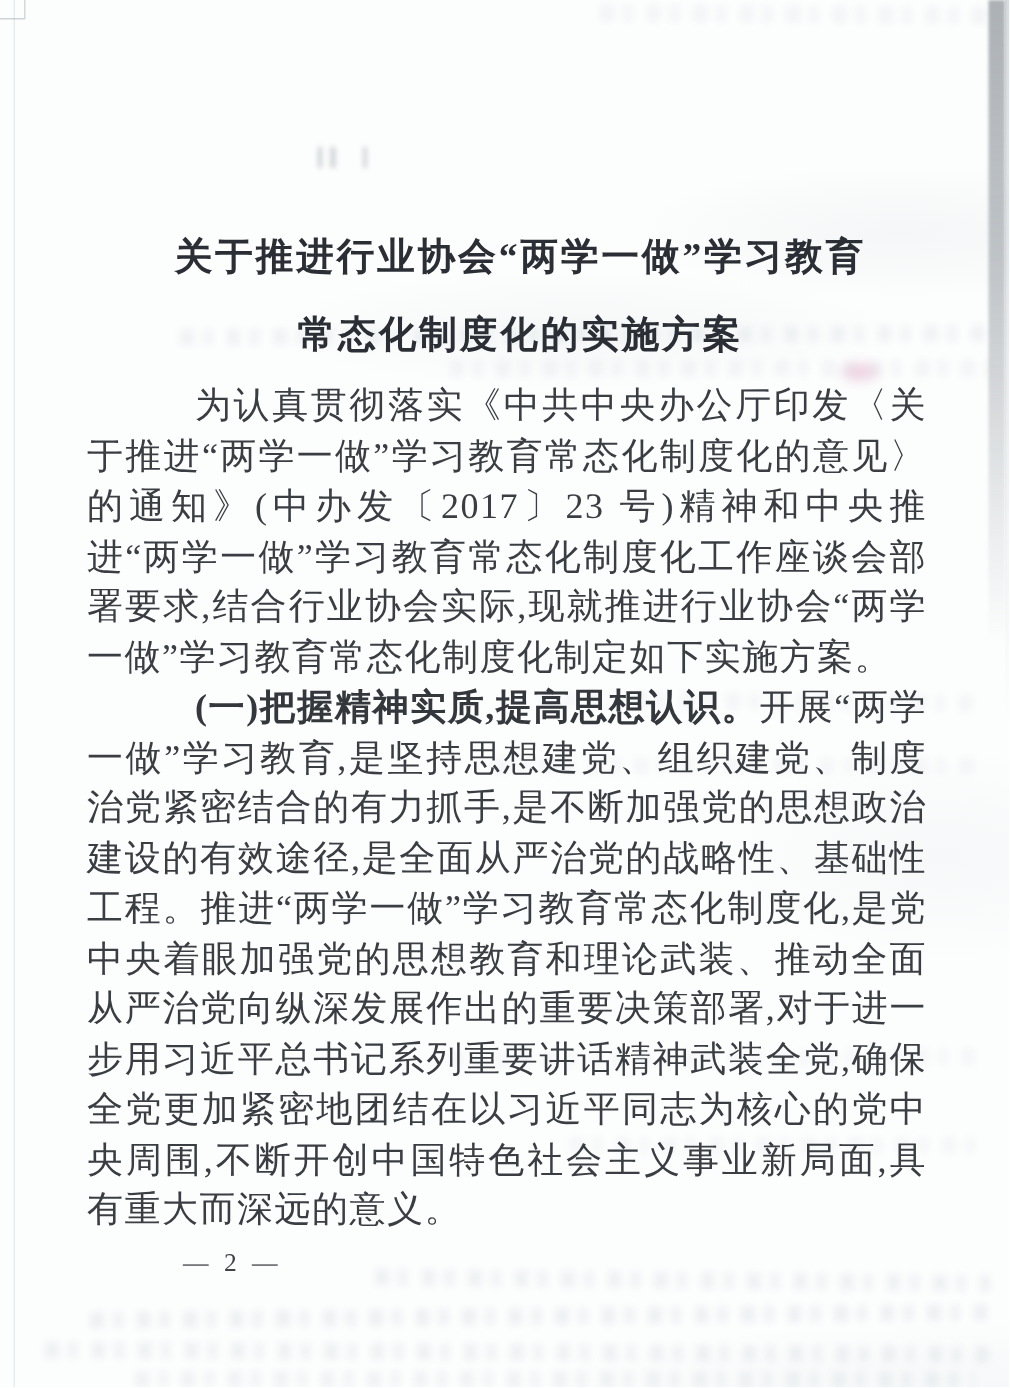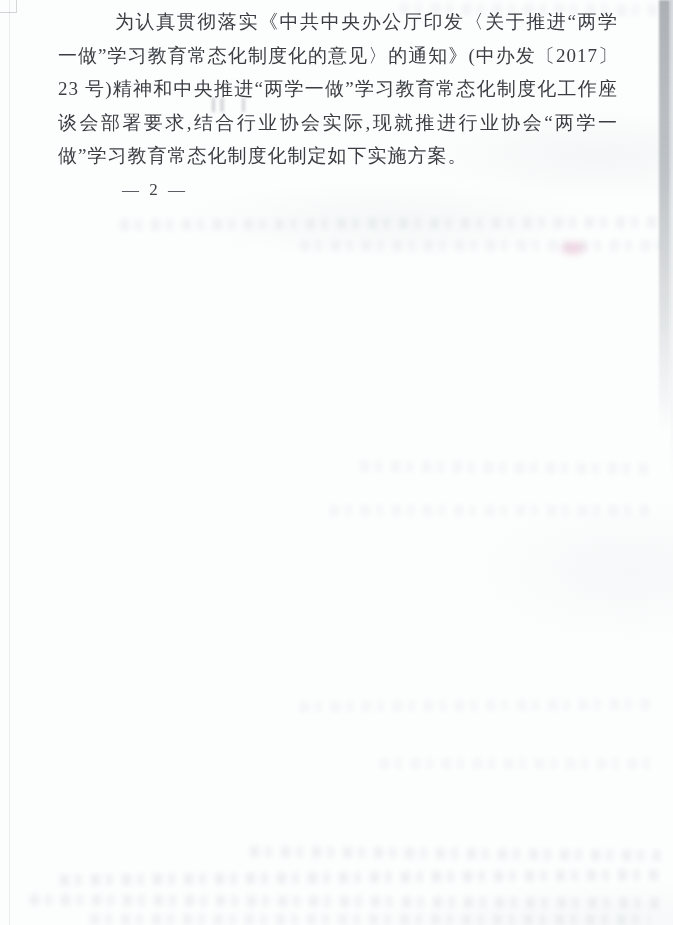--- a/index.html
+++ b/index.html
@@ -80,21 +80,21 @@
     text-align: center;
     font-size: 25px;
     line-height: 52px;
     font-weight: bold;
     letter-spacing: 2px;
     color: #2b2f35;
   }
   .content { margin-top: 5px; }
   .content p {
     margin: 0;
-    font-size: 19px;
+    font-size: 24px;
     line-height: 33.5px;
     letter-spacing: 1px;
     text-align: justify;
     color: #3a3e43;
   }
   .content p.body { text-indent: 3em; }
   .content p.heading {
     text-indent: 2.2em;
     font-family: "Liberation Sans", sans-serif;
     font-weight: bold;
@@ -129,19 +129,24 @@
   <div class="ghost g4"></div>
   <div class="ghost g5"></div>
   <div class="ghost g6"></div>
   <div class="ghost g7"></div>
   <div class="ghost g8"></div>
   <div class="ghost g9"></div>
   <div class="ghost g10"></div>
   <div class="ghost g11"></div>
 
   <div class="doc">
+    <h1 class="doc-title">
+      <span>关于推进行业协会“两学一做”学习教育</span><br>
+      <span>常态化制度化的实施方案</span>
+    </h1>
     <div class="content">
         <p class="body">为认真贯彻落实《中共中央办公厅印发〈关于推进“两学一做”学习教育常态化制度化的意见〉的通知》(中办发〔2017〕23 号)精神和中央推进“两学一做”学习教育常态化制度化工作座谈会部署要求,结合行业协会实际,现就推进行业协会“两学一做”学习教育常态化制度化制定如下实施方案。</p>
+        <p class="body"><span class="lead">(一)把握精神实质,提高思想认识。</span>开展“两学一做”学习教育,是坚持思想建党、组织建党、制度治党紧密结合的有力抓手,是不断加强党的思想政治建设的有效途径,是全面从严治党的战略性、基础性工程。推进“两学一做”学习教育常态化制度化,是党中央着眼加强党的思想教育和理论武装、推动全面从严治党向纵深发展作出的重要决策部署,对于进一步用习近平总书记系列重要讲话精神武装全党,确保全党更加紧密地团结在以习近平同志为核心的党中央周围,不断开创中国特色社会主义事业新局面,具有重大而深远的意义。</p>
       </div>
     <div class="page-number">— 2 —</div>
   </div>
 
 </div>
 
 </body></html>

